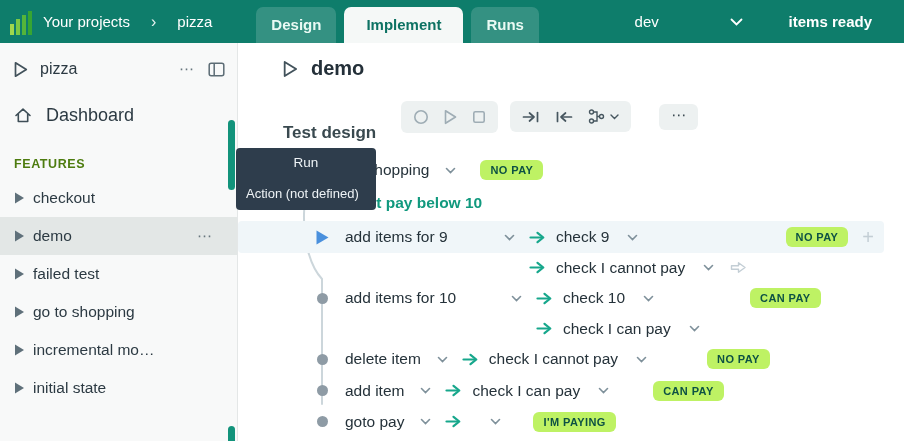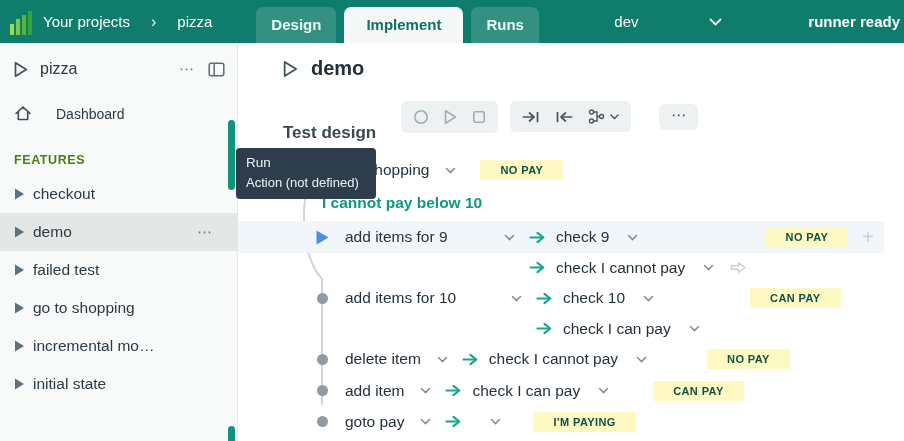--- a/index.html
+++ b/index.html
@@ -10,33 +10,33 @@
   }
   
   .topbar { height:43px; background:#0e7d6b; display:flex; align-items:center; color:#fff; padding-left:10px; }
   .logo { display:flex; align-items:center; margin-top:2px; }
   .crumb { display:flex; align-items:center; gap:21px; margin-left:11px; font-size:15px; white-space:nowrap; }
   .crumb .sep { opacity:.9; font-size:16px; }
   .tabs { display:flex; align-items:flex-end; height:43px; margin-left:44px; gap:8px;text-align:center; }
   .tab { padding:9px 15px 10px; border-radius:7px 7px 0 0; background:rgba(255,255,255,.16);
          font-size:15px; font-weight:bold; color:#eafaf4; cursor:default; white-space:nowrap; }
   .tab.active { background:#f5f8f7; color:#0d7263; padding:9px 22px 10px; }
-  .tb-right { margin-left:auto; display:flex; align-items:flex-start; padding-right:4px;gap:40px; }
+  .tb-right { margin-left:auto; display:flex; align-items:flex-start; padding-right:32px; }
   .env { width:108px; display:flex; align-items:center; justify-content:space-between; font-size:15px; }
   .status { margin-left:46px; font-weight:bold; font-size:15px; white-space:nowrap; }
 
   
   .sidebar { position:absolute; left:0; top:43px; width:238px; bottom:0; background:#f8f9f9;
              border-right:1px solid #e4e7e7; }
   .s-head { display:flex; align-items:center; padding:17px 12px 10px 14px; }
   .s-head .lbl { font-size:16px; color:#2c3a43; margin-left:12px; }
   .s-head .more { margin-left:auto; color:#67767e; font-size:15px; }
   .s-head .panel { margin-left:14px; display:flex; }
-  .s-dash { display:flex; align-items:center; gap:24px; padding:9px 14px; margin-top:8px;
-            font-size:14px; color:#2c3a43; }
+  .s-dash { display:flex; align-items:center; gap:14px; padding:9px 14px; margin-top:8px;
+            font-size:18px; color:#2c3a43; }
   .s-sect { margin:22px 0 8px 14px; color:#4d7c0f; font-weight:bold; font-size:12.5px; letter-spacing:.6px; }
   .s-item { display:flex; align-items:center; gap:8px; height:38px; padding:0 14px; font-size:15.5px; color:#2c3a43; }
   .s-item.selected { background:#e3e7e6; }
   .s-item .more { margin-left:auto; margin-right:11px; color:#67767e; font-size:15px; }
   .s-thumb1 { position:absolute; right:2px; top:77px; width:7px; height:70px; background:#12937b; border-radius:4px; }
   .s-thumb2 { position:absolute; right:2px; bottom:0; width:7px; height:15px; background:#12937b; border-radius:4px 4px 0 0; }
 
   
   .main { position:absolute; left:238px; top:43px; right:0; bottom:0; background:#fff; }
   .connector { position:absolute; left:0; top:0; z-index:0; }
@@ -65,34 +65,34 @@
   .row-c .grp { min-width:177px; justify-content:space-between; }
   .sub-b { padding-left:291px; }
   .sub-c { padding-left:298px; }
   .lbl { font-size:15.5px; color:#25323a; white-space:nowrap; }
   .chev { margin-left:16px; display:flex; }
   .chev2 { margin-left:18px; display:flex; }
   .arrow { margin:0 10px 0 14px; display:flex; }
   .sub .arrow { margin-left:0; }
   .ghost { margin-left:16px; display:flex; }
   .heading { margin-left:84px; color:#11997e; font-weight:bold; font-size:15.5px; white-space:nowrap; }
-  .badge { background:#fef9c3; color:#0d5144; font-size:11px; font-weight:bold; letter-spacing:.4px;
-           padding:4px 20px; border-radius:1px; white-space:nowrap; }
+  .badge { background:#bef264; color:#0d5144; font-size:11px; font-weight:bold; letter-spacing:.4px;
+           padding:4px 10px; border-radius:6px; white-space:nowrap; }
   .row-a .badge { margin-left:24px; }
   .row-b .badge { margin-left:auto; }
   .row-c .badge { margin-left:96px; }
   .row-d .badge { margin-left:60px; }
   .row-e .badge { margin-left:44px; }
   .row-f .badge { margin-left:32px; }
   .plus { margin-left:14px; font-size:20px; color:#c3ced5; line-height:1; }
 
   
   .tooltip { position:absolute; left:236px; top:148px; width:140px; z-index:50;
              background:#2e3d4c; color:#eef3f6; border-radius:4px; padding:7px 10px 9px; }
-  .tooltip .t1 { font-size:13.5px; margin-bottom:5px; }
+  .tooltip .t1 { text-align:center; font-size:13.5px; margin-bottom:16px; }
   .tooltip .t2 { font-size:13px; white-space:nowrap; }
 </style>
 </head>
 <body>
 
 <div class="topbar">
   <span class="logo">
     <svg width="22" height="24" viewBox="0 0 22 24">
       <rect x="0" y="13" width="4" height="11" fill="#9fd84d"></rect>
       <rect x="6" y="8" width="4" height="16" fill="#7bc944"></rect>
@@ -112,21 +112,21 @@
   </div>
   <div class="tb-right">
     <div class="env">
       <span>dev</span>
       <span class="ic">
         <svg width="13" height="8" viewBox="0 0 13 8">
             <path d="M1.5 1.5 L6.5 6.5 L11.5 1.5" fill="none" stroke="#ffffff" stroke-width="1.8" stroke-linecap="round"></path>
           </svg>
       </span>
     </div>
-    <span class="status">runner ready</span>
+    <span class="status">items ready</span>
   </div>
 </div>
 
 <div class="sidebar">
   <div class="s-head">
     <span class="ic">
       <svg width="14" height="17" viewBox="0 0 14 17">
           <path d="M1.5 1.8 L12.3 8.5 L1.5 15.2 Z" fill="none" stroke="#42525b" stroke-width="1.7" stroke-linejoin="round"></path>
         </svg>
     </span>

